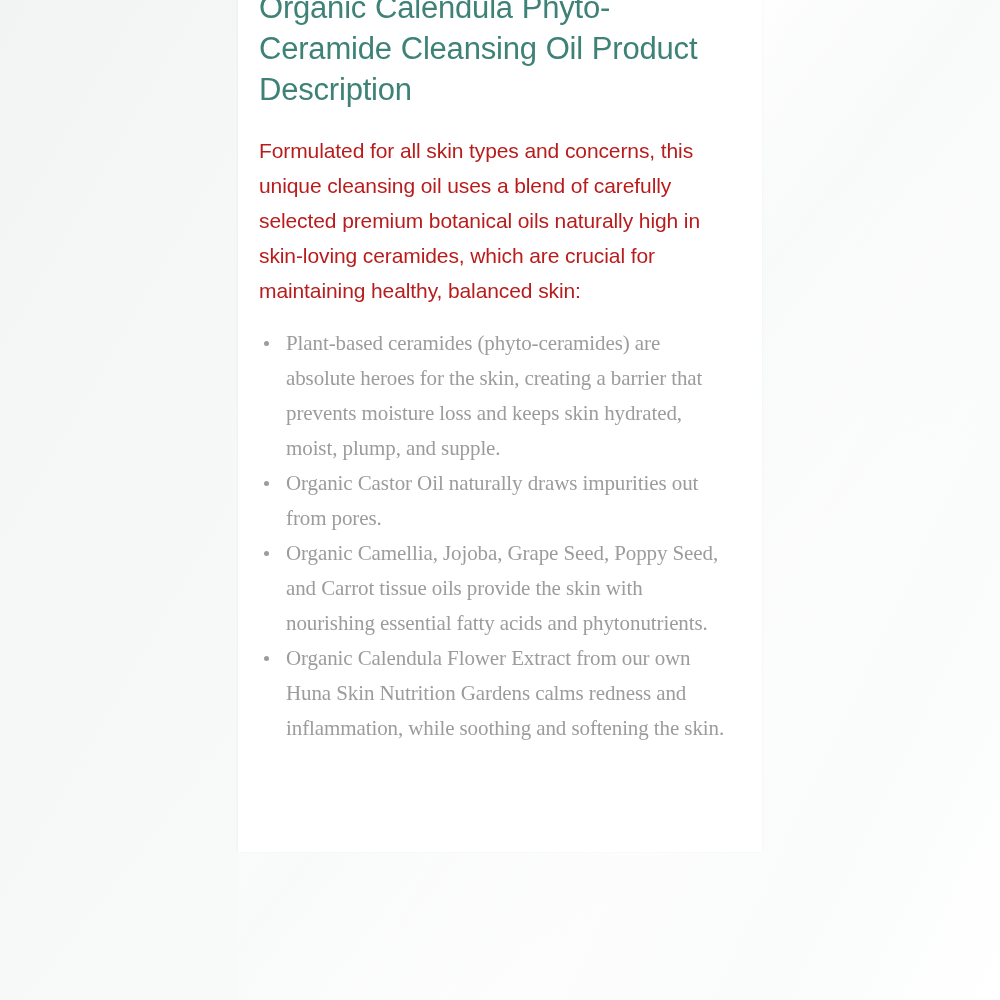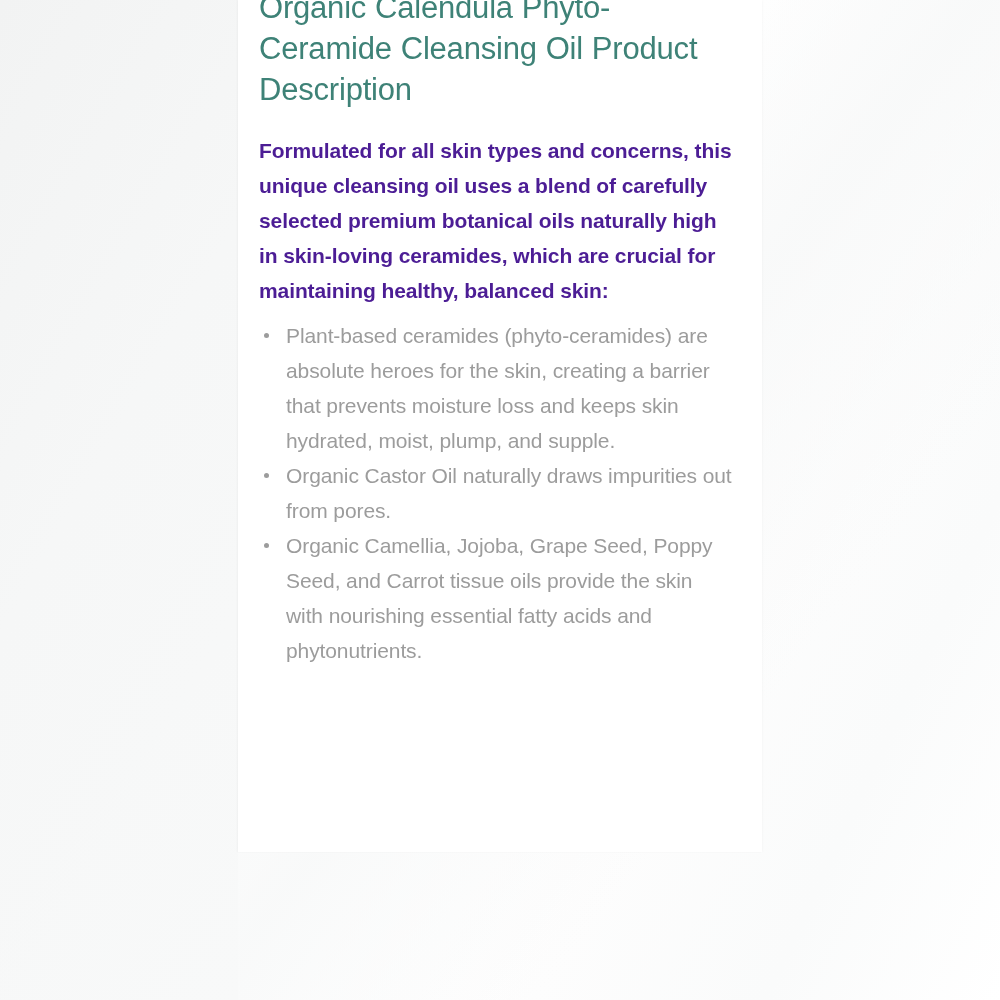--- a/index.html
+++ b/index.html
@@ -76,33 +76,34 @@
     line-height: 41px;
     font-weight: 400;
     letter-spacing: -0.2px;
     margin-top: -13px;
     padding-top: 0;
     word-spacing: 0.5px;
   }
 
   
   #intro-paragraph {
-    color: #4c1d95;
+    color: #b91c1c;
     font-size: 21px;
     line-height: 35px;
-    font-weight: 700;
+    font-weight: 400;
     margin-top: 23px;
     letter-spacing: -0.1px;
   }
 
   
   #benefits-list {
     list-style: none;
-    margin-top: 10px;
+    margin-top: 18px;
     padding: 0;
+    font-family: Liberation Serif, serif;
   }
 
   #benefits-list .benefit-item {
     position: relative;
     color: #9c9c9c;
     font-size: 21px;
     line-height: 35px;
     font-weight: 400;
     padding-left: 27px;
     letter-spacing: -0.1px;
@@ -139,16 +140,20 @@
         <span class="benefit-text">Plant-based ceramides (phyto-ceramides) are absolute heroes for the skin, creating a barrier that prevents moisture loss and keeps skin hydrated, moist, plump, and supple.</span>
       </li>
       <li class="benefit-item">
         <span class="benefit-bullet"></span>
         <span class="benefit-text">Organic Castor Oil naturally draws impurities out from pores.</span>
       </li>
       <li class="benefit-item">
         <span class="benefit-bullet"></span>
         <span class="benefit-text">Organic Camellia, Jojoba, Grape Seed, Poppy Seed, and Carrot tissue oils provide the skin with nourishing essential fatty acids and phytonutrients.</span>
       </li>
+      <li class="benefit-item">
+        <span class="benefit-bullet"></span>
+        <span class="benefit-text">Organic Calendula Flower Extract from our own Huna Skin Nutrition Gardens calms redness and inflammation, while soothing and softening the skin.</span>
+      </li>
     </ul>
 
   </div>
 </article>
 
 </body></html>

